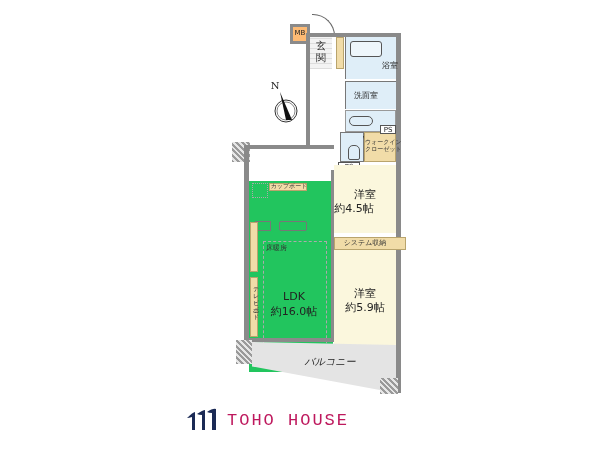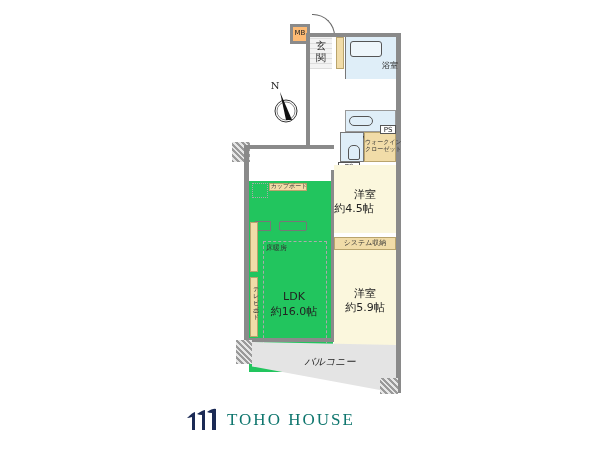--- a/index.html
+++ b/index.html
@@ -34,20 +34,23 @@
       <span>関</span>
     </div>
   </div>
   <div class="storage" style="left:336px;top:37px;width:8px;height:32px;"></div>
 
   <div class="room" style="left:345px;top:37px;width:51px;height:42px;background:#dfeef8;border-left:1px solid #777;">
     <div class="abs" style="left:4px;top:4px;width:30px;height:14px;border:1px solid #555;border-radius:3px;background:#eef6fb;"></div>
     <div class="lbl" style="left:29px;top:24px;width:30px;font-size:8px;">浴室</div>
   </div>
 
+  <div class="room" style="left:345px;top:81px;width:51px;height:28px;background:#dfeef8;border-left:1px solid #777;border-top:1px solid #777;">
+    <div class="lbl" style="left:0;top:9px;width:40px;font-size:8px;">洗面室</div>
+  </div>
   <div class="room" style="left:345px;top:110px;width:51px;height:22px;background:#dfeef8;border:1px solid #999;">
     <div class="abs" style="left:3px;top:5px;width:22px;height:8px;border:1px solid #555;border-radius:5px;"></div>
   </div>
 
   <div class="room" style="left:340px;top:132px;width:24px;height:30px;background:#dfeef8;border:1px solid #777;">
     <div class="lbl" style="left:0;top:2px;width:24px;font-size:7px;margin-left:16px;">WC</div>
     <div class="abs" style="left:7px;top:12px;width:10px;height:13px;border:1px solid #555;border-radius:5px 5px 2px 2px;"></div>
   </div>
   <div class="room" style="left:338px;top:162px;width:22px;height:9px;border:1px solid #555;background:#fff;">
     <div class="lbl" style="left:0;top:0;width:20px;font-size:7px;">PS</div>
@@ -94,21 +97,21 @@
   </div>
   <div class="storage" style="left:250px;top:222px;width:8px;height:50px;"></div>
 
   <div class="wall" style="left:331px;top:170px;width:3px;height:172px;"></div>
 
   <div class="room" style="left:334px;top:165px;width:62px;height:68px;background:#fbf7dd;">
     <div class="lbl" style="left:0;top:24px;width:62px;font-size:11px;">洋室</div>
     <div class="lbl" style="left:0;top:38px;width:40px;font-size:11px;">約4.5帖</div>
   </div>
 
-  <div class="storage" style="left:334px;top:237px;width:62px;height:13px;">
+  <div class="storage" style="left:334px;top:237px;width:72px;height:13px;">
     <div class="lbl small" style="left:0;top:1px;width:60px;font-size:7px;">システム収納</div>
   </div>
 
   <div class="room" style="left:334px;top:250px;width:62px;height:95px;background:#fbf7dd;">
     <div class="lbl" style="left:0;top:38px;width:62px;font-size:11px;">洋室</div>
     <div class="lbl" style="left:0;top:52px;width:62px;font-size:11px;">約5.9帖</div>
   </div>
 
   <div class="wall" style="left:244px;top:338px;width:90px;height:4px;"></div>
   <div class="wall" style="left:330px;top:345px;width:71px;height:4px;"></div>
@@ -119,14 +122,14 @@
   <div class="lbl" style="left:300px;top:356px;width:60px;font-size:10px;font-style:italic;">バルコニー</div>
   <div class="hatch" style="left:380px;top:378px;width:18px;height:16px;"></div>
 </div>
 
 <div class="abs" style="left:185px;top:405px;width:280px;height:30px;display:flex;align-items:center;">
   <svg width="34" height="24" viewBox="0 0 34 24" style="margin-right:8px;">
     <path d="M2 10 Q8 4 10 4 L10 22 L7 22 L7 9 Q4 10 2 10Z" fill="#1b2a55"></path>
     <path d="M12 6 Q18 2 20 2 L20 22 L17 22 L17 7 Q14 7 12 6Z" fill="#1b2a55"></path>
     <path d="M22 4 Q28 0 31 1 L31 22 L27 22 L27 5 Q24 5 22 4Z" fill="#1b2a55"></path>
   </svg>
-  <span style="font-family:Liberation Serif, serif;font-size:17px;letter-spacing:2px;color:#0f766e;">TOHO HOUSE</span>
+  <span style="font-family:Liberation Mono, monospace;font-size:17px;letter-spacing:2px;color:#be185d;">TOHO HOUSE</span>
 </div>
 
 </body></html>

